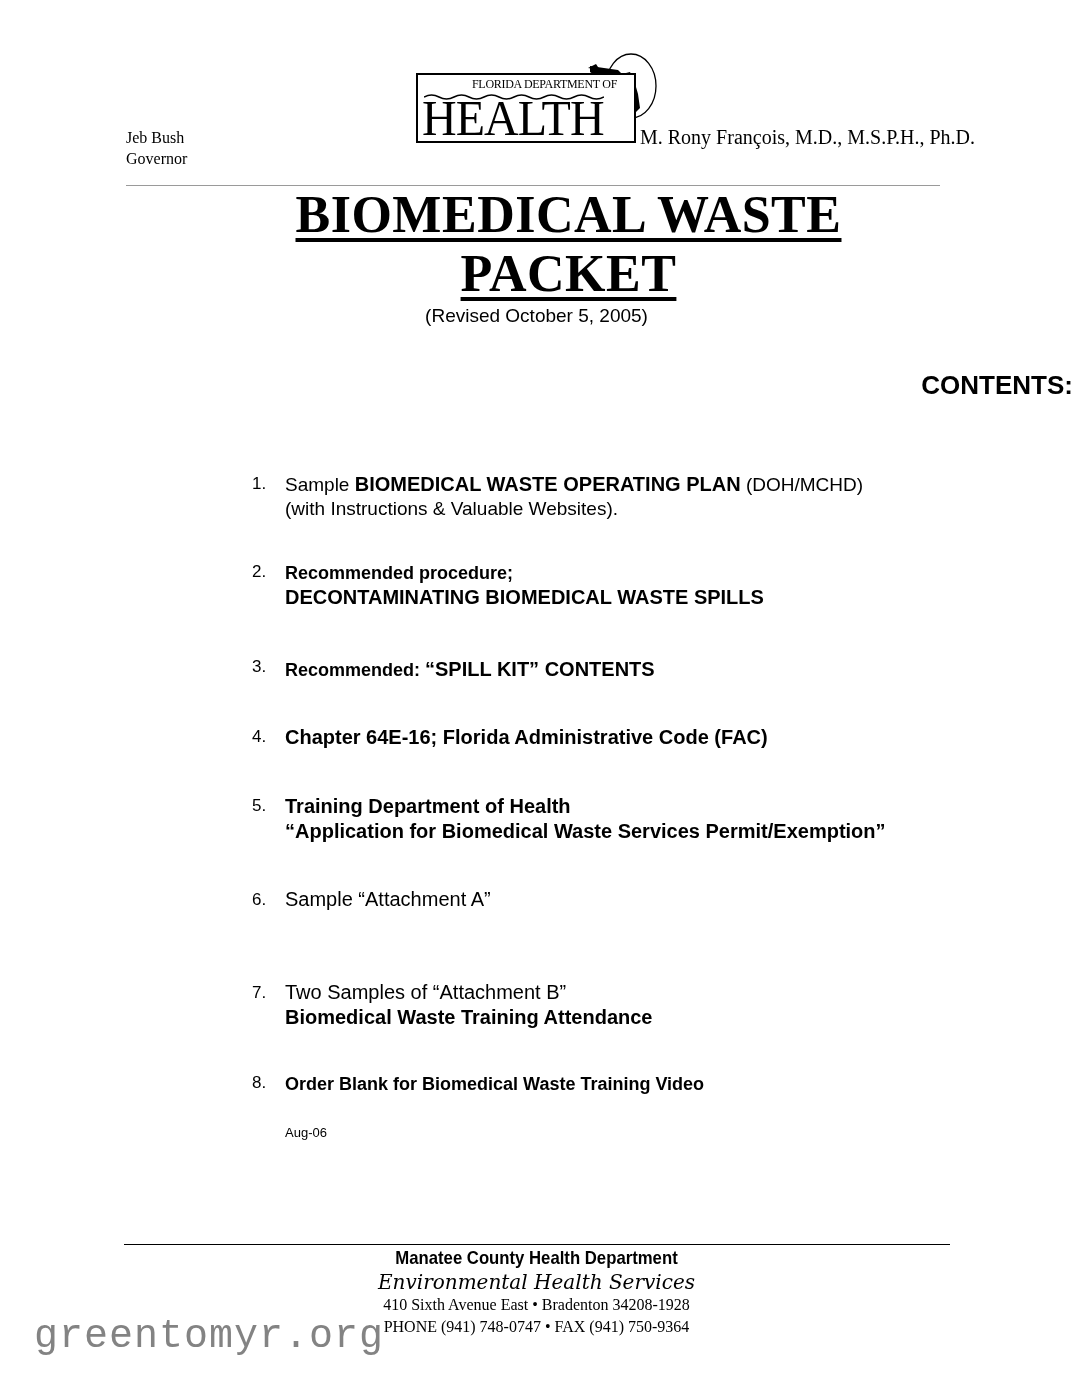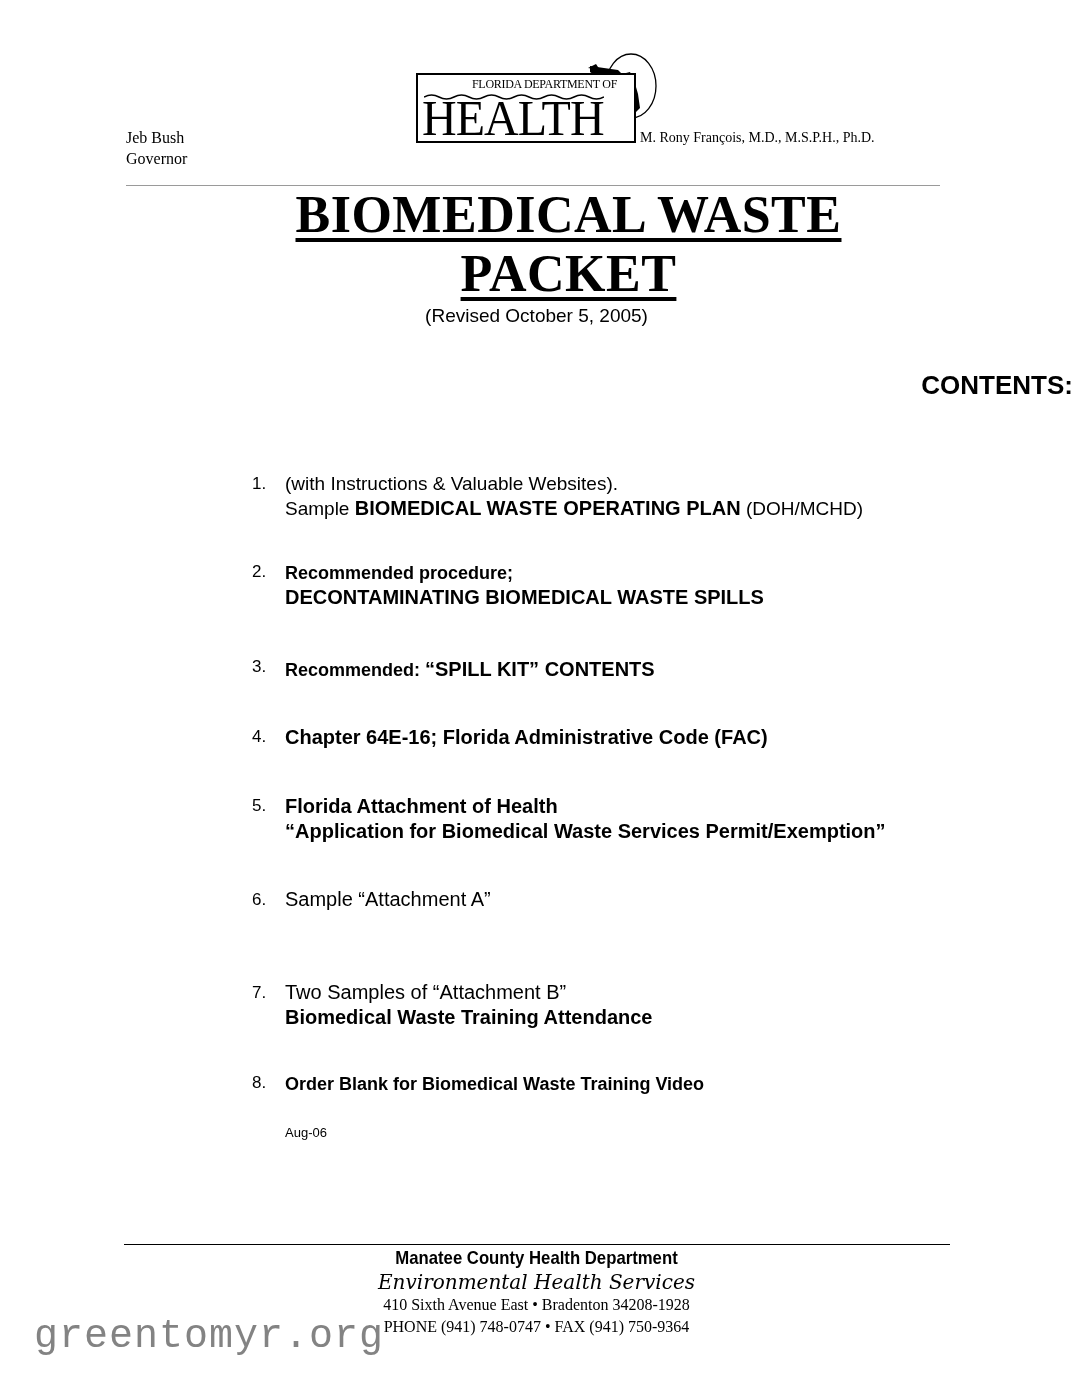--- a/index.html
+++ b/index.html
@@ -6,21 +6,21 @@
     body {
       width: 1073px; height: 1388px; position: relative; overflow: hidden;
       color: #000;
       font-family: "Liberation Sans", sans-serif;
     }
     .abs { position: absolute; }
     .serif { font-family: Liberation Serif, serif; }
 
     
     .hdr-left { left: 126px; top: 127px; font-size: 16px; line-height: 21px; }
-    .hdr-right { left: 640px; top: 127px; width: 313px; font-size: 14px; line-height: 21px; text-align: left; }
+    .hdr-right { left: 640px; top: 127px; width: 313px; font-size: 20px; line-height: 21px; text-align: center; }
     .hdr-right .title-line { display: block; white-space: nowrap; }
     .hdr-right .role-line { display: block; padding-right: 6px; }
     .hdr-rule { left: 126px; top: 185px; width: 814px; height: 1px; background: #9a9a9a; }
 
     
     .logo { left: 416px; top: 50px; width: 245px; height: 96px; }
     .logo-box {
       position: absolute; left: 0; top: 23px; width: 216px; height: 66px;
       border: 2px solid #000; background: #fff;
     }
@@ -111,24 +111,24 @@
 <div class="abs title title2">
   <span>PACKET</span>
 </div>
 <div class="abs revised">(Revised October 5, 2005)</div>
 
 <div class="abs contents-h">CONTENTS:</div>
 
 <div class="abs item" style="top:472px;">
   <span class="num" style="top:2px;">1.</span>
   <div class="body">
-    <span class="line f19">(with Instructions &amp; Valuable Websites).</span>
     <span class="line f19">
       <span>Sample </span><span class="b f20">BIOMEDICAL WASTE OPERATING PLAN</span><span> (DOH/MCHD)</span>
     </span>
+    <span class="line f19">(with Instructions &amp; Valuable Websites).</span>
   </div>
 </div>
 
 <div class="abs item" style="top:562px;">
   <span class="num">2.</span>
   <div class="body">
     <span class="line b f18">Recommended procedure;</span>
     <span class="line b f20">DECONTAMINATING BIOMEDICAL WASTE SPILLS</span>
   </div>
 </div>
@@ -145,21 +145,21 @@
 <div class="abs item" style="top:725px;">
   <span class="num" style="top:2px;">4.</span>
   <div class="body">
     <span class="line b f20">Chapter 64E-16; Florida Administrative Code (FAC)</span>
   </div>
 </div>
 
 <div class="abs item" style="top:794px;">
   <span class="num" style="top:2px;">5.</span>
   <div class="body">
-    <span class="line b f20">Florida Attachment of Health</span>
+    <span class="line b f20">Training Department of Health</span>
     <span class="line b f20">“Application for Biomedical Waste Services Permit/Exemption”</span>
   </div>
 </div>
 
 <div class="abs item" style="top:887px;">
   <span class="num" style="top:3px;">6.</span>
   <div class="body">
     <span class="line f20">Sample “Attachment A”</span>
   </div>
 </div>

